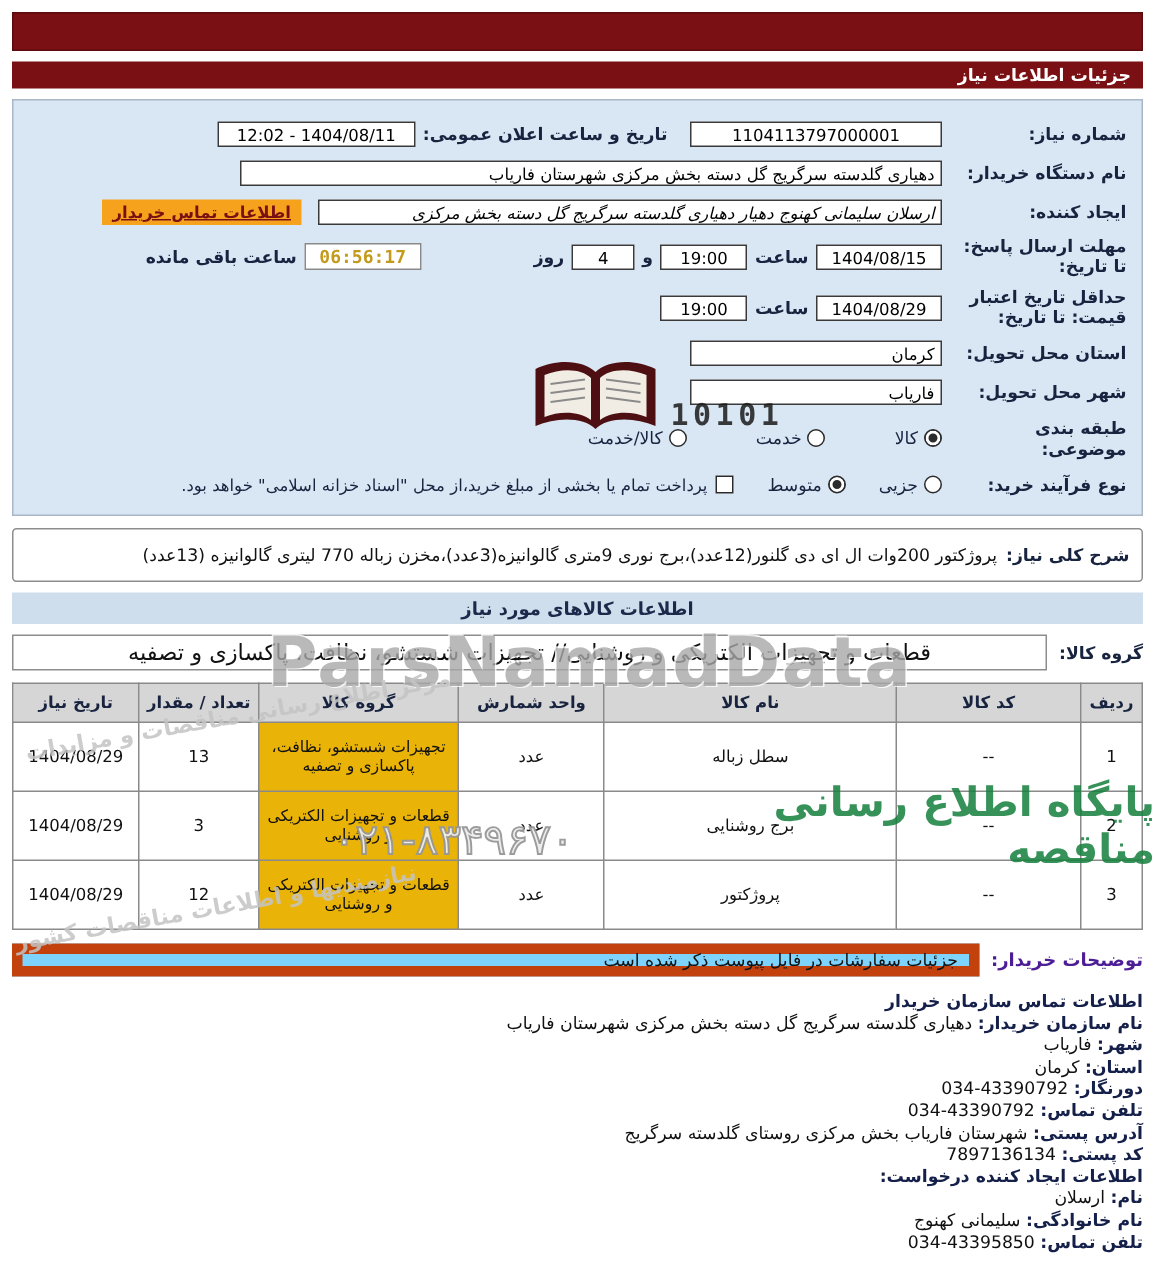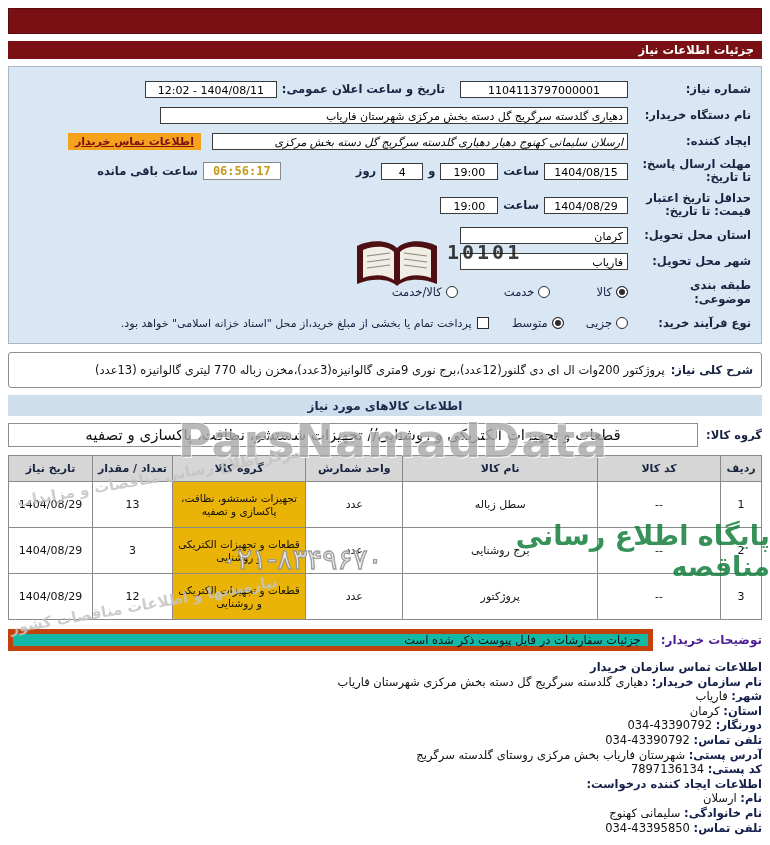--- a/index.html
+++ b/index.html
@@ -50,32 +50,32 @@
                justify-content:center; background:#fff; font-size:15px; padding:2px 6px; }
 
   table.goods { width:100%; border-collapse:collapse; margin-top:8px; font-size:11px; table-layout:fixed; }
   table.goods th { background:#d6d6d6; border:1px solid #8a8a8a; padding:6px 2px; font-weight:bold;
                    color:#17233f; font-size:11px; }
   table.goods td { border:1px solid #8a8a8a; padding:4px 3px; text-align:center; height:46px; color:#111; }
   table.goods td.grp { background:#eab308; font-size:10.5px; line-height:13px; }
 
   .notes-row { display:flex; align-items:center; gap:8px; margin-top:9px; font-size:12px; }
   .notes-row b { color:#4c1d95; white-space:nowrap; }
-  .notes-box { flex:1; border:5px solid #c2410c; height:22px; display:flex; align-items:center;
-               justify-content:flex-start; padding:0 7px; font-size:11.5px; background:#14b8a6; }
+  .notes-box { flex:1; border:7px solid #c2410c; height:22px; display:flex; align-items:center;
+               justify-content:flex-start; padding:0 7px; font-size:11.5px; background:#7dd3fc; }
 
   .contact { margin-top:9px; font-size:11.5px; line-height:14.6px; color:#101010; }
   .contact .ln b { color:#15204a; }
   .contact .ln.hd b { color:#15204a;margin-top:44px; }
 
   
   .wm { position:absolute; inset:0; z-index:20; pointer-events:none; direction:ltr; }
   .wm > * { position:absolute; }
   .wm-book { left:352px; top:238px; }
-  .wm-binary { left:447px; top:240px; font-family:"DejaVu Sans Mono", monospace; font-weight:bold;
+  .wm-binary { left:447px; top:264px; font-family:"DejaVu Sans Mono", monospace; font-weight:bold;
                font-size:20px; letter-spacing:3px; color:#1a1a1a; opacity:.85; }
   .wm-brand { left:178px; top:414px; font-size:46px; font-weight:bold; color:#a8a8a8; opacity:.8;
               letter-spacing:1px; text-shadow:1px 1px 0 #ffffff, -1px -1px 0 #ffffff; }
   .wm-site { left:415px; top:520px; font-size:27px; font-weight:bold; color:#15803d; direction:rtl; opacity:.85; }
   .wm-phone { left:222px; top:543px; font-size:28px; font-weight:normal; color:#ededed; direction:rtl;
               -webkit-text-stroke:1.3px #979797; opacity:.95;text-align:center; }
   .wm-diag1 { left:15px; top:468px; transform:rotate(-10deg); font-size:15px; font-weight:bold;
               color:#c4c4c4; direction:rtl; opacity:.85; }
   .wm-diag2 { left:8px; top:596px; transform:rotate(-10deg); font-size:15px; font-weight:bold;
               color:#c4c4c4; direction:rtl; opacity:.85; }

